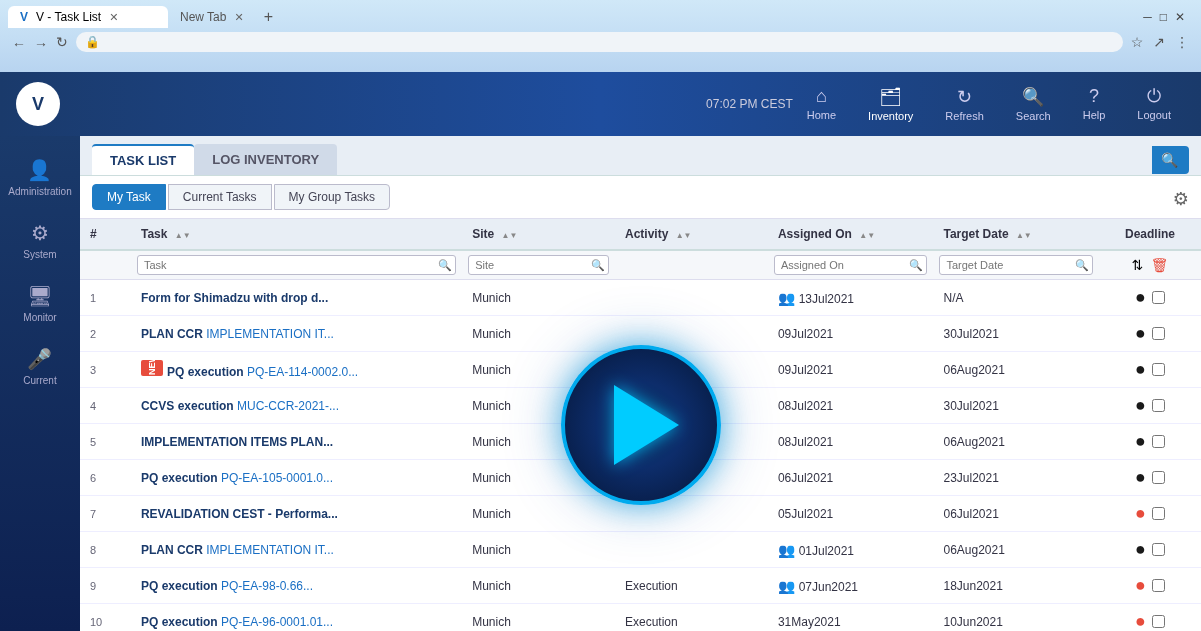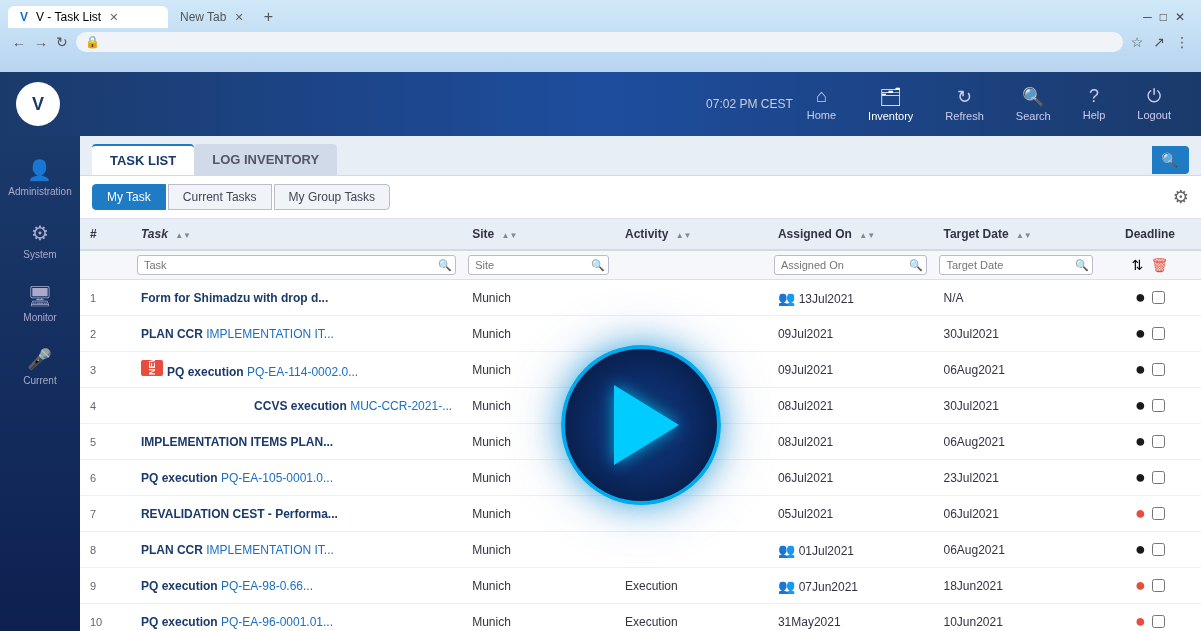--- a/index.html
+++ b/index.html
@@ -241,21 +241,21 @@
       color: white;
       padding: 6px 10px;
       border-radius: 0 4px 4px 0;
       cursor: pointer;
       font-size: 14px;
     }
 
     
     .sub-tab-bar {
       display: flex;
-      align-items: center;
+      align-items: flex-end;
       justify-content: space-between;
       padding: 8px 12px;
       background: white;
       border-bottom: 1px solid #dde;
     }
     .sub-tabs {
       display: flex;
       gap: 2px;
     }
     .sub-tab {
@@ -516,21 +516,21 @@
 
         <div class="play-overlay">
           <div class="play-triangle"></div>
         </div>
 
         <div class="table-container">
           <table>
             <thead>
               <tr>
                 <th style="width:40px;">#</th>
-                <th style="width:260px;font-style:italic;">
+                <th style="width:260px;">
                   Task <span class="sort-icons">▲▼</span>
                 </th>
                 <th style="width:120px;">
                   Site <span class="sort-icons">▲▼</span>
                 </th>
                 <th style="width:120px;">
                   Activity <span class="sort-icons">▲▼</span>
                 </th>
                 <th style="width:130px;">
                   Assigned On <span class="sort-icons">▲▼</span>
@@ -607,21 +607,21 @@
                   <td></td>
                   <td>09Jul2021</td>
                   <td>06Aug2021</td>
                   <td class="checkbox-cell" style="display: flex; align-items: center; justify-content: center; gap: 6px;">
                     <span style="color:#1a1a1a;font-size:18px;">●</span>
                     <input type="checkbox" style="">
                   </td>
                 </tr>
                 <tr>
                   <td class="row-num">4</td>
-                  <td style="display: table-cell; text-align: right;"><a href="#" class="task-link"><span class="task-link-bold">CCVS execution</span><span> MUC-CCR-2021-...</span></a></td>
+                  <td style="display: table-cell;"><a href="#" class="task-link"><span class="task-link-bold">CCVS execution</span><span> MUC-CCR-2021-...</span></a></td>
                   <td>Munich</td>
                   <td></td>
                   <td>08Jul2021</td>
                   <td>30Jul2021</td>
                   <td class="checkbox-cell" style="display: flex; align-items: center; justify-content: center; gap: 6px;">
                     <span style="color:#1a1a1a;font-size:18px;">●</span>
                     <input type="checkbox" style="">
                   </td>
                 </tr>
                 <tr>

